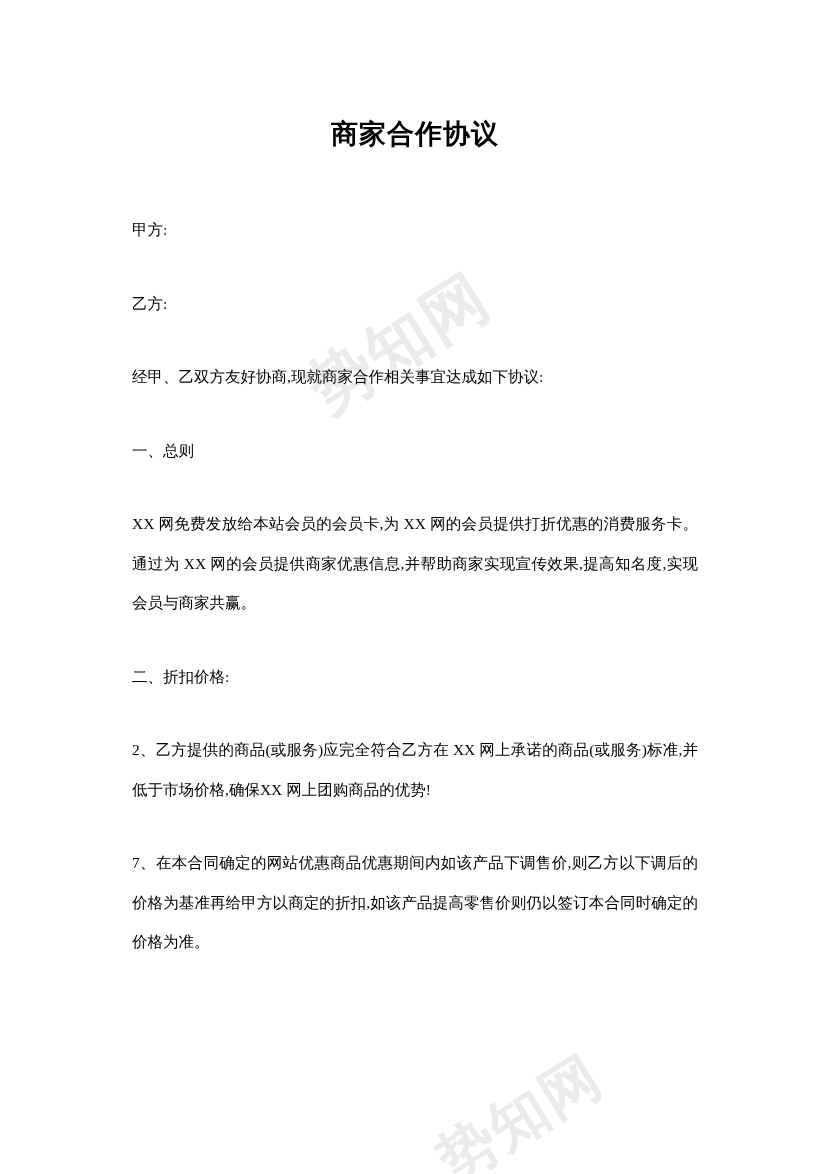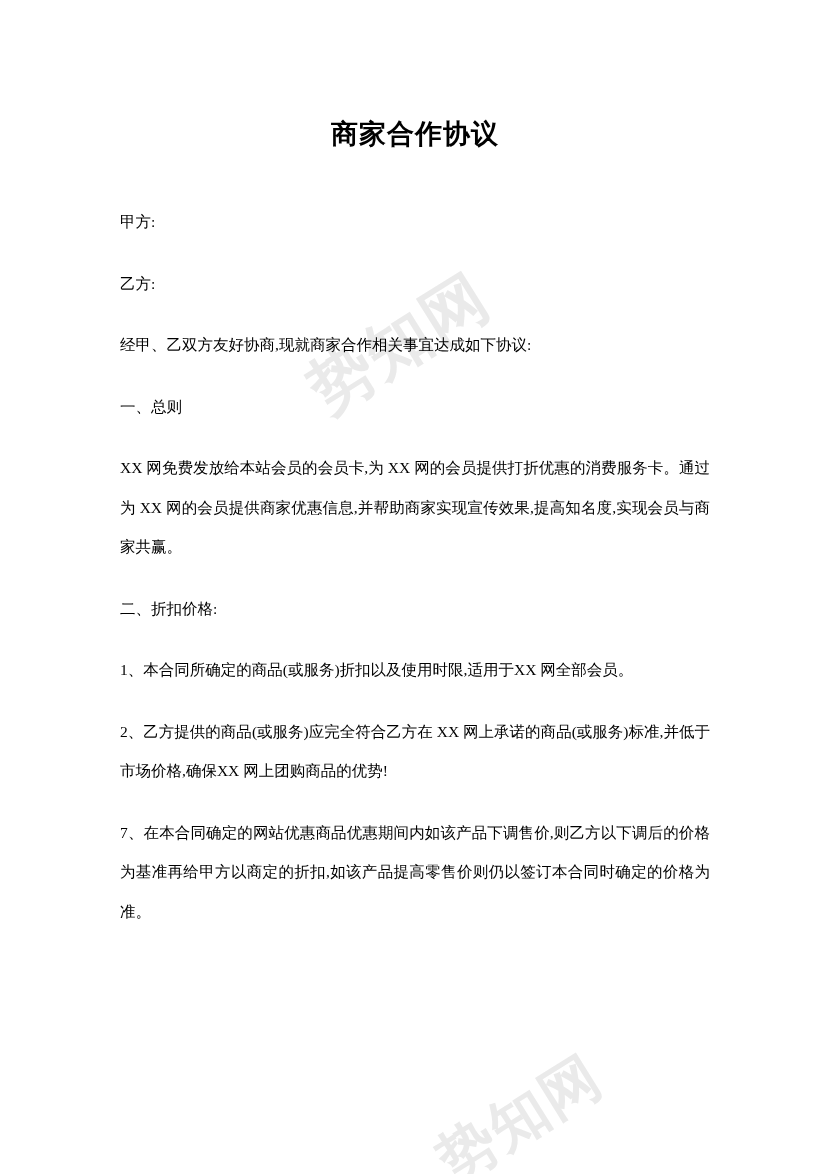--- a/index.html
+++ b/index.html
@@ -59,21 +59,21 @@
     text-align: center;
     font-size: 27px;
     font-weight: bold;
     margin: 4px;
     padding-top: 112px;
     letter-spacing: 1px;
   }
   p.para {
     font-size: 15.5px;
     line-height: 2.55;
-    margin: 0;
+    margin: 12px;
     padding-top: 22px;
     text-align: justify;
     text-justify: inter-ideograph;
   }
   p.para.first-block {
     padding-top: 46px;
   }
   .spacer-bottom {
     height: 120px;
   }
@@ -91,19 +91,18 @@
   <div class="content">
 
     <h1 class="doc-title">商家合作协议</h1>
 
     <p class="para first-block">甲方:</p>
     <p class="para">乙方:</p>
     <p class="para">经甲、乙双方友好协商,现就商家合作相关事宜达成如下协议:</p>
     <p class="para">一、总则</p>
     <p class="para">XX 网免费发放给本站会员的会员卡,为 XX 网的会员提供打折优惠的消费服务卡。通过为 XX 网的会员提供商家优惠信息,并帮助商家实现宣传效果,提高知名度,实现会员与商家共赢。</p>
     <p class="para">二、折扣价格:</p>
-    <p class="para">1、本合同所确定的商品(或服务)折扣以及使用时限,适用于XX 网全部会员。</p>
     <p class="para">2、乙方提供的商品(或服务)应完全符合乙方在 XX 网上承诺的商品(或服务)标准,并低于市场价格,确保XX 网上团购商品的优势!</p>
     <p class="para">7、在本合同确定的网站优惠商品优惠期间内如该产品下调售价,则乙方以下调后的价格为基准再给甲方以商定的折扣,如该产品提高零售价则仍以签订本合同时确定的价格为准。</p>
 
     <div class="spacer-bottom"></div>
   </div>
 </div>
 
 </body></html>

